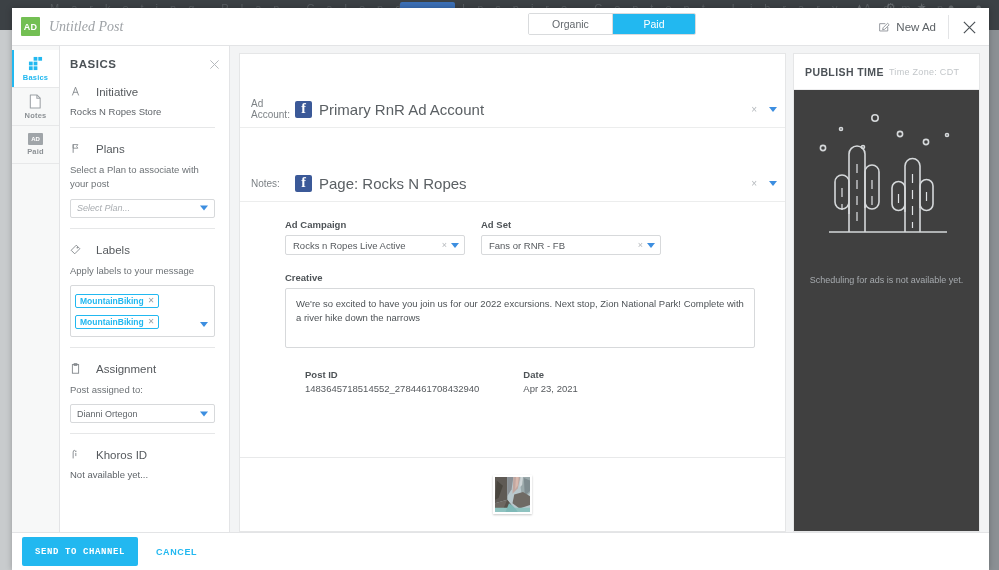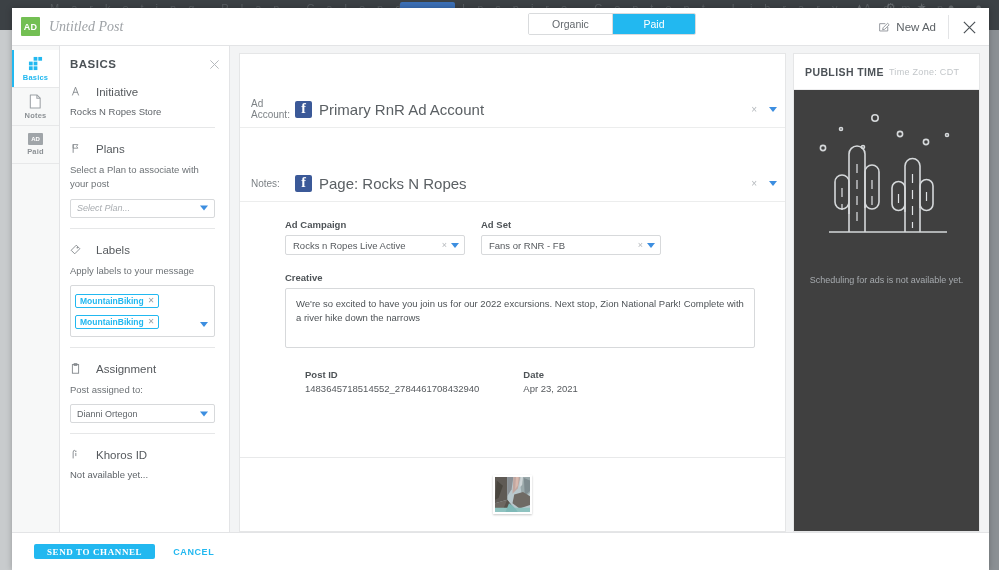--- a/index.html
+++ b/index.html
@@ -252,25 +252,24 @@
   #cactus-wrap { width: 152px; height: 165px; }
   #sched-msg { font-size: 9px; color: #a6aaae; margin-top: 6px; text-align: center; }
 
   
   #modal-footer {
     height: 38px; flex: 0 0 38px; background: #fff;
     border-top: 1px solid #e3e4e6; display: flex; align-items: center;
     padding-left: 10px; gap: 18px;
   }
   #send-btn {
-    height: 15px; background: #22b8f0; color: #fff; border: none;
+    height: 29px; background: #22b8f0; color: #fff; border: none;
     font-size: 9px; font-weight: bold; letter-spacing: .6px;
     padding: 0 13px; border-radius: 2px; cursor: pointer;
-    font-family: Liberation Serif, serif;
-    margin-left: 12px;
+    font-family: Liberation Mono, monospace;
   }
   #cancel-link {
     font-size: 9px; font-weight: bold; letter-spacing: .6px;
     color: #22b8f0; cursor: pointer;
   }
 </style>
 </head>
 <body>
 
 <div id="bg-app">

